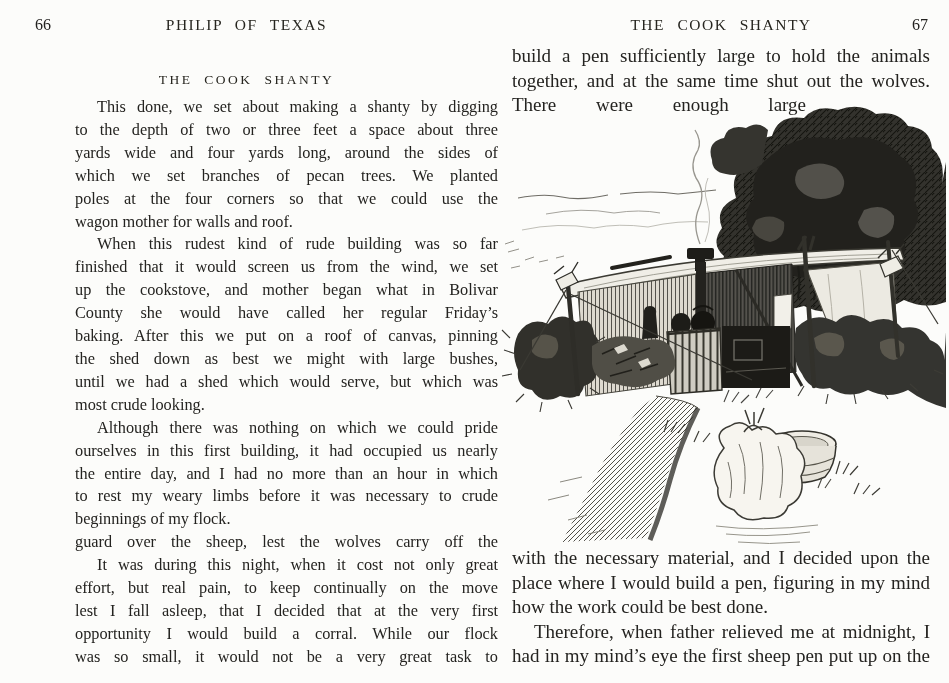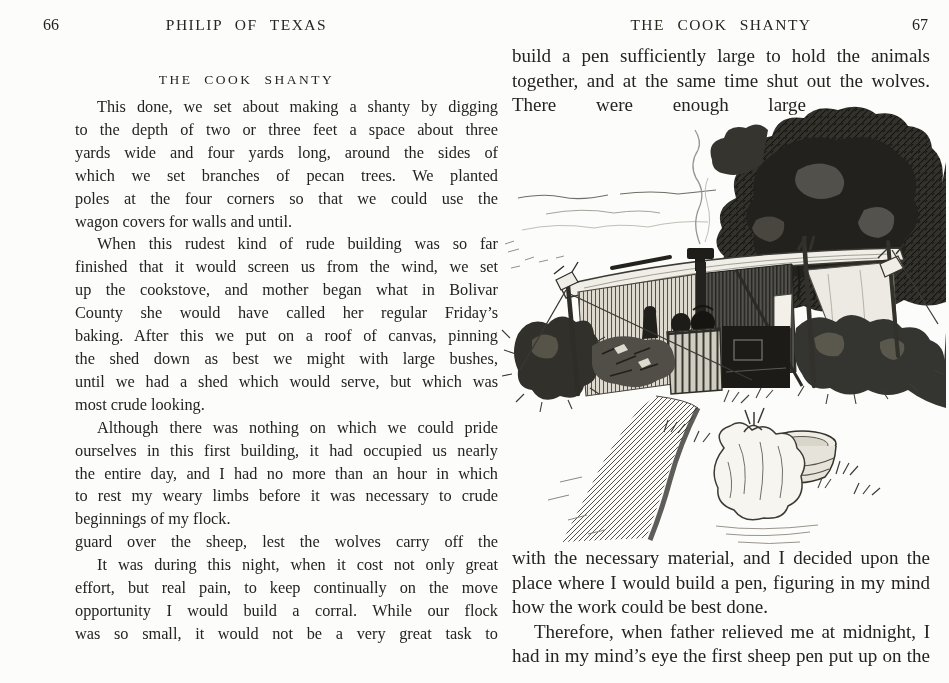--- a/index.html
+++ b/index.html
@@ -9,21 +9,21 @@
     font-family:"Liberation Serif","DejaVu Serif",serif;
   }
   .page{position:absolute;top:0;height:683px;}
   .page-left{left:35px;width:423px;}
   .page-right{left:512px;width:418px;}
 
   .running-head{
     position:absolute;top:16px;left:0;right:0;height:20px;
     font-size:16px;letter-spacing:2px;
   }
-  .running-head .folio{position:absolute;top:0;font-size:16px;letter-spacing:0;margin-left:8px;}
+  .running-head .folio{position:absolute;top:0;font-size:16px;letter-spacing:0;}
   .page-left .folio{left:0;}
   .page-right .folio{right:2px;}
   .running-head .rtitle{
     position:absolute;left:0;right:0;text-align:center;
     font-size:15.5px;letter-spacing:1.5px;word-spacing:7px;color:#26251f;
   }
 
   .chapter-heading{
     position:absolute;top:72px;left:0;right:0;margin:0;text-align:center;
     font-size:13.5px;font-weight:normal;letter-spacing:2.5px;word-spacing:6px;color:#26251f;
@@ -53,37 +53,38 @@
     <span class="folio">66</span>
     <span class="rtitle">PHILIP OF TEXAS</span>
   </div>
   <h2 class="chapter-heading">THE COOK SHANTY</h2>
   <div class="body-text left-body">
       <div class="line just ind">This done, we set about making a shanty by digging</div>
       <div class="line just">to the depth of two or three feet a space about three</div>
       <div class="line just">yards wide and four yards long, around the sides of</div>
       <div class="line just">which we set branches of pecan trees.  We planted</div>
       <div class="line just">poles at the four corners so that we could use the</div>
-      <div class="line">wagon covers for walls and until.</div>
+      <div class="line">wagon mother for walls and roof.</div>
       <div class="line just ind">When this rudest kind of rude building was so far</div>
       <div class="line just">finished that it would screen us from the wind, we set</div>
       <div class="line just">up the cookstove, and mother began what in Bolivar</div>
       <div class="line just">County she would have called her regular Friday’s</div>
       <div class="line just">baking.  After this we put on a roof of canvas, pinning</div>
       <div class="line just">the shed down as best we might with large bushes,</div>
       <div class="line just">until we had a shed which would serve, but which was</div>
       <div class="line">most crude looking.</div>
       <div class="line just ind">Although there was nothing on which we could pride</div>
       <div class="line just">ourselves in this first building, it had occupied us nearly</div>
       <div class="line just">the entire day, and I had no more than an hour in which</div>
       <div class="line just">to rest my weary limbs before it was necessary to crude</div>
       <div class="line">beginnings of my flock.</div>
       <div class="line just">guard over the sheep, lest the wolves carry off the</div>
       <div class="line just ind">It was during this night, when it cost not only great</div>
       <div class="line just">effort, but real pain, to keep continually on the move</div>
+      <div class="line just">lest I fall asleep, that I decided that at the very first</div>
       <div class="line just">opportunity I would build a corral.  While our flock</div>
       <div class="line just">was so small, it would not be a very great task to</div>
     </div>
 </div>
 
 <div class="page page-right">
   <div class="running-head">
     <span class="rtitle">THE COOK SHANTY</span>
     <span class="folio">67</span>
   </div>

